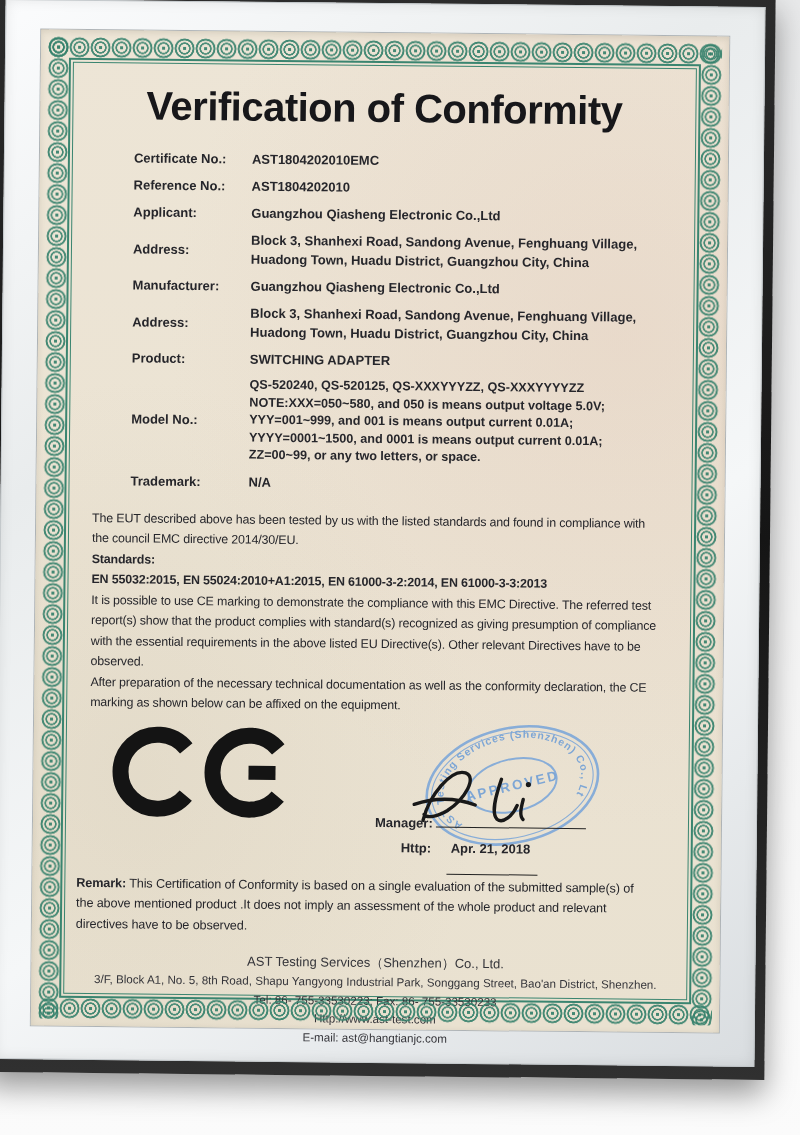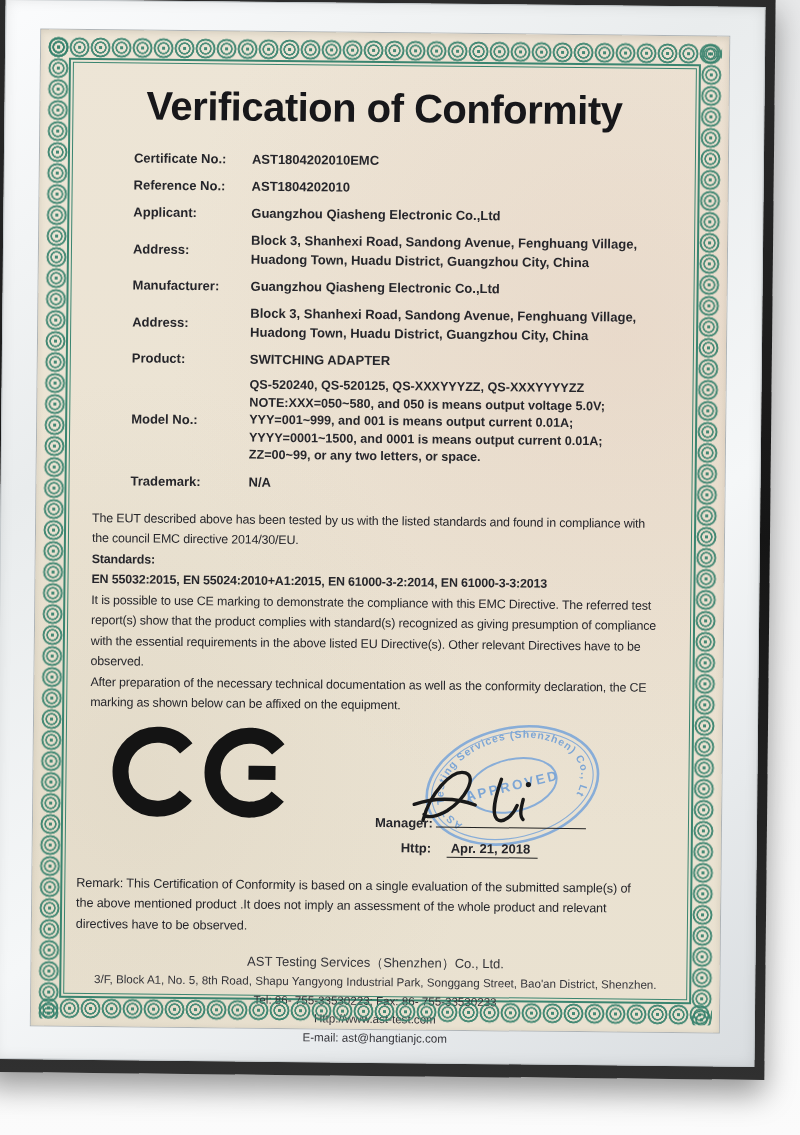--- a/index.html
+++ b/index.html
@@ -52,24 +52,24 @@
   .statement .bold{font-weight:bold;}
   
   .signoff{position:relative;height:146px;margin-top:4px;}
   .ce-mark{position:absolute;left:34px;top:8px;}
   .stamp{position:absolute;left:330px;top:-16px;z-index:1;opacity:.88;}
   .signature{position:absolute;left:334px;top:36px;z-index:3;}
   .manager-row{position:absolute;left:300px;top:94px;z-index:2;font-size:13px;font-weight:bold;}
   .manager-line{display:inline-block;width:150px;border-bottom:1.5px solid #222;height:12px;}
   .date-row{position:absolute;left:326px;top:120px;z-index:2;font-size:13px;font-weight:bold;}
   .date-value{display:inline-block;margin-left:12px;border-bottom:1.5px solid #222;
-              padding:0 8px 1px 4px;}
+              padding:0 8px 18px 4px;}
   
   .remark{margin:10px 0 0;padding-left:2px;font-size:12.6px;line-height:20.5px;letter-spacing:-.1px;}
-  .remark .bold{font-weight:normal;}
+  .remark .bold{font-weight:bold;}
   .footer{margin-top:16px;text-align:center;color:#35353a;}
   .footer .f-company{font-size:13px;line-height:20px;}
   .footer .f-line{font-size:11.6px;line-height:18.5px;}
 </style>
 </head>
 <body>
 
 <div class="photo">
   <div class="frame">
     <div class="mat">

